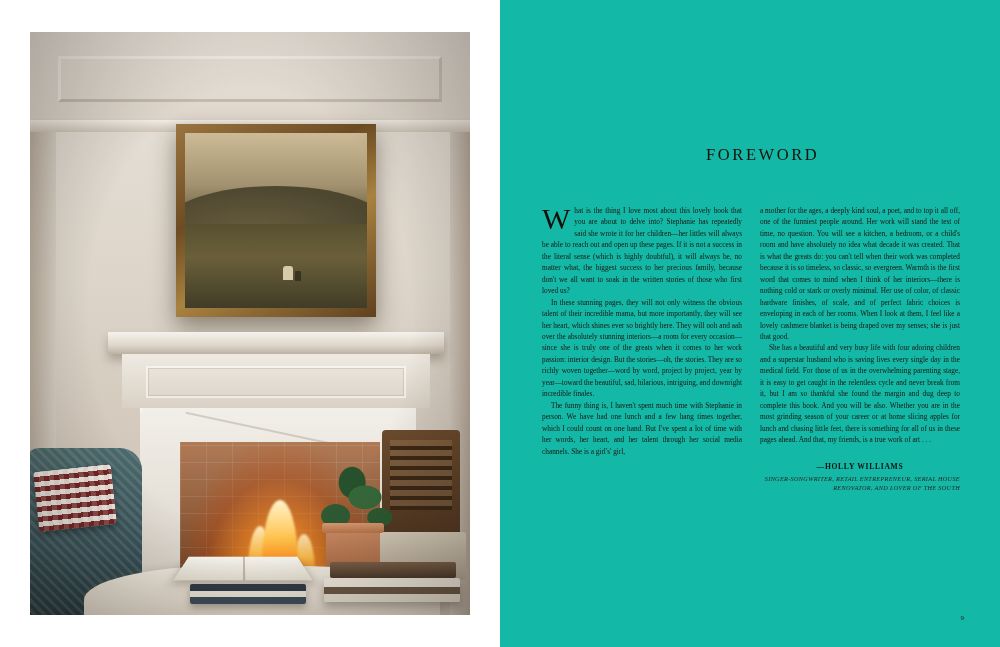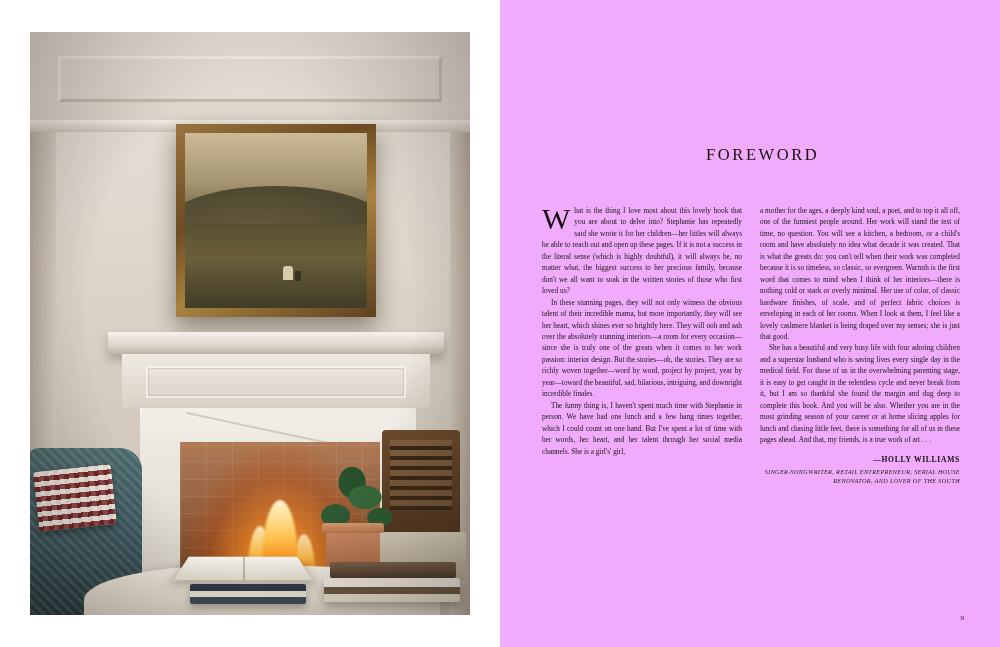--- a/index.html
+++ b/index.html
@@ -321,21 +321,21 @@
     pointer-events: none;
   }
 
   
   .text-page {
     position: absolute;
     left: 500px;
     top: 0;
     width: 500px;
     height: 647px;
-    background: #f0abfc;
+    background: #14b8a6;
   }
 
   .foreword-title {
     position: absolute;
     left: 206px;
     top: 145px;
     font-family: "Liberation Serif", serif;
     font-size: 16.5px;
     letter-spacing: 2.6px;
     color: #15100c;
@@ -370,22 +370,22 @@
     float: left;
     font-family: "Liberation Serif", serif;
     font-size: 30px;
     line-height: 26px;
     padding: 1px 3px 0 0;
     margin-right: 1px;
     color: #15100c;
   }
 
   .byline {
-    margin-top: 8px;
-    text-align: right;
+    margin-top: 15px;
+    text-align: center;
     font-size: 7.6px;
     letter-spacing: 0.7px;
     font-weight: bold;
     color: #15100c;
   }
   .byline-sub {
     text-align: right;
     font-size: 6.2px;
     font-style: italic;
     letter-spacing: 0.35px;

